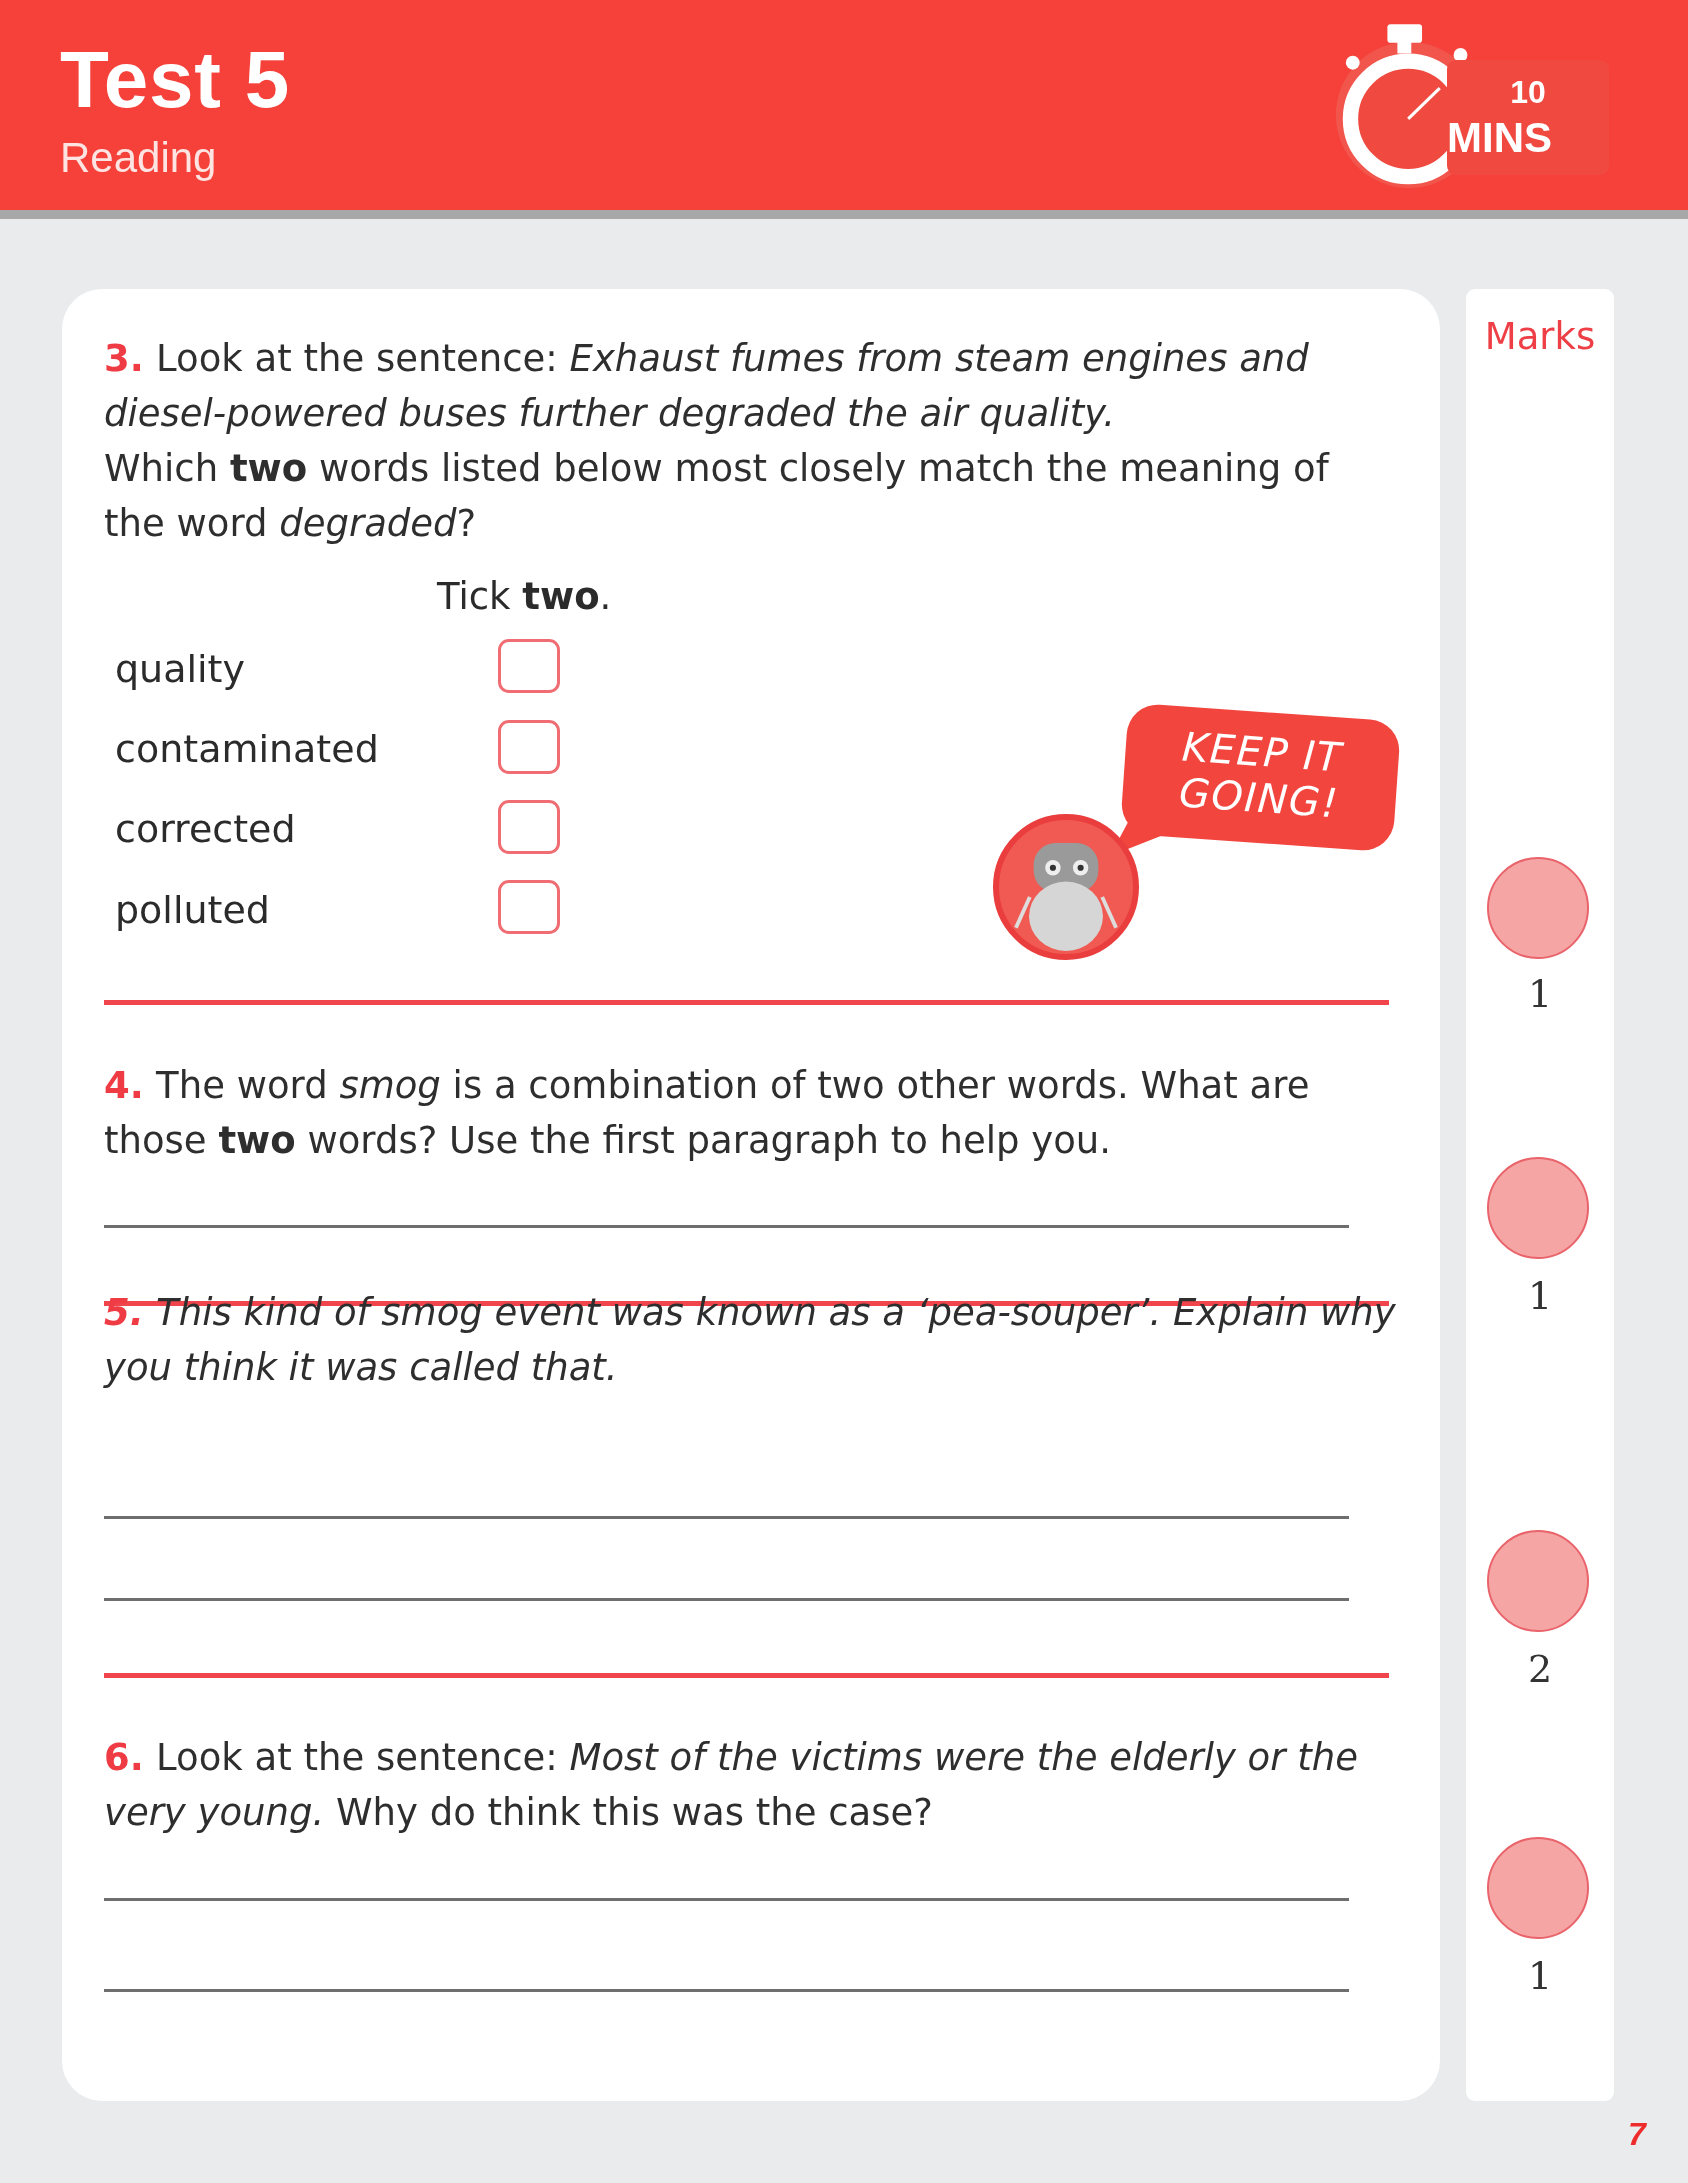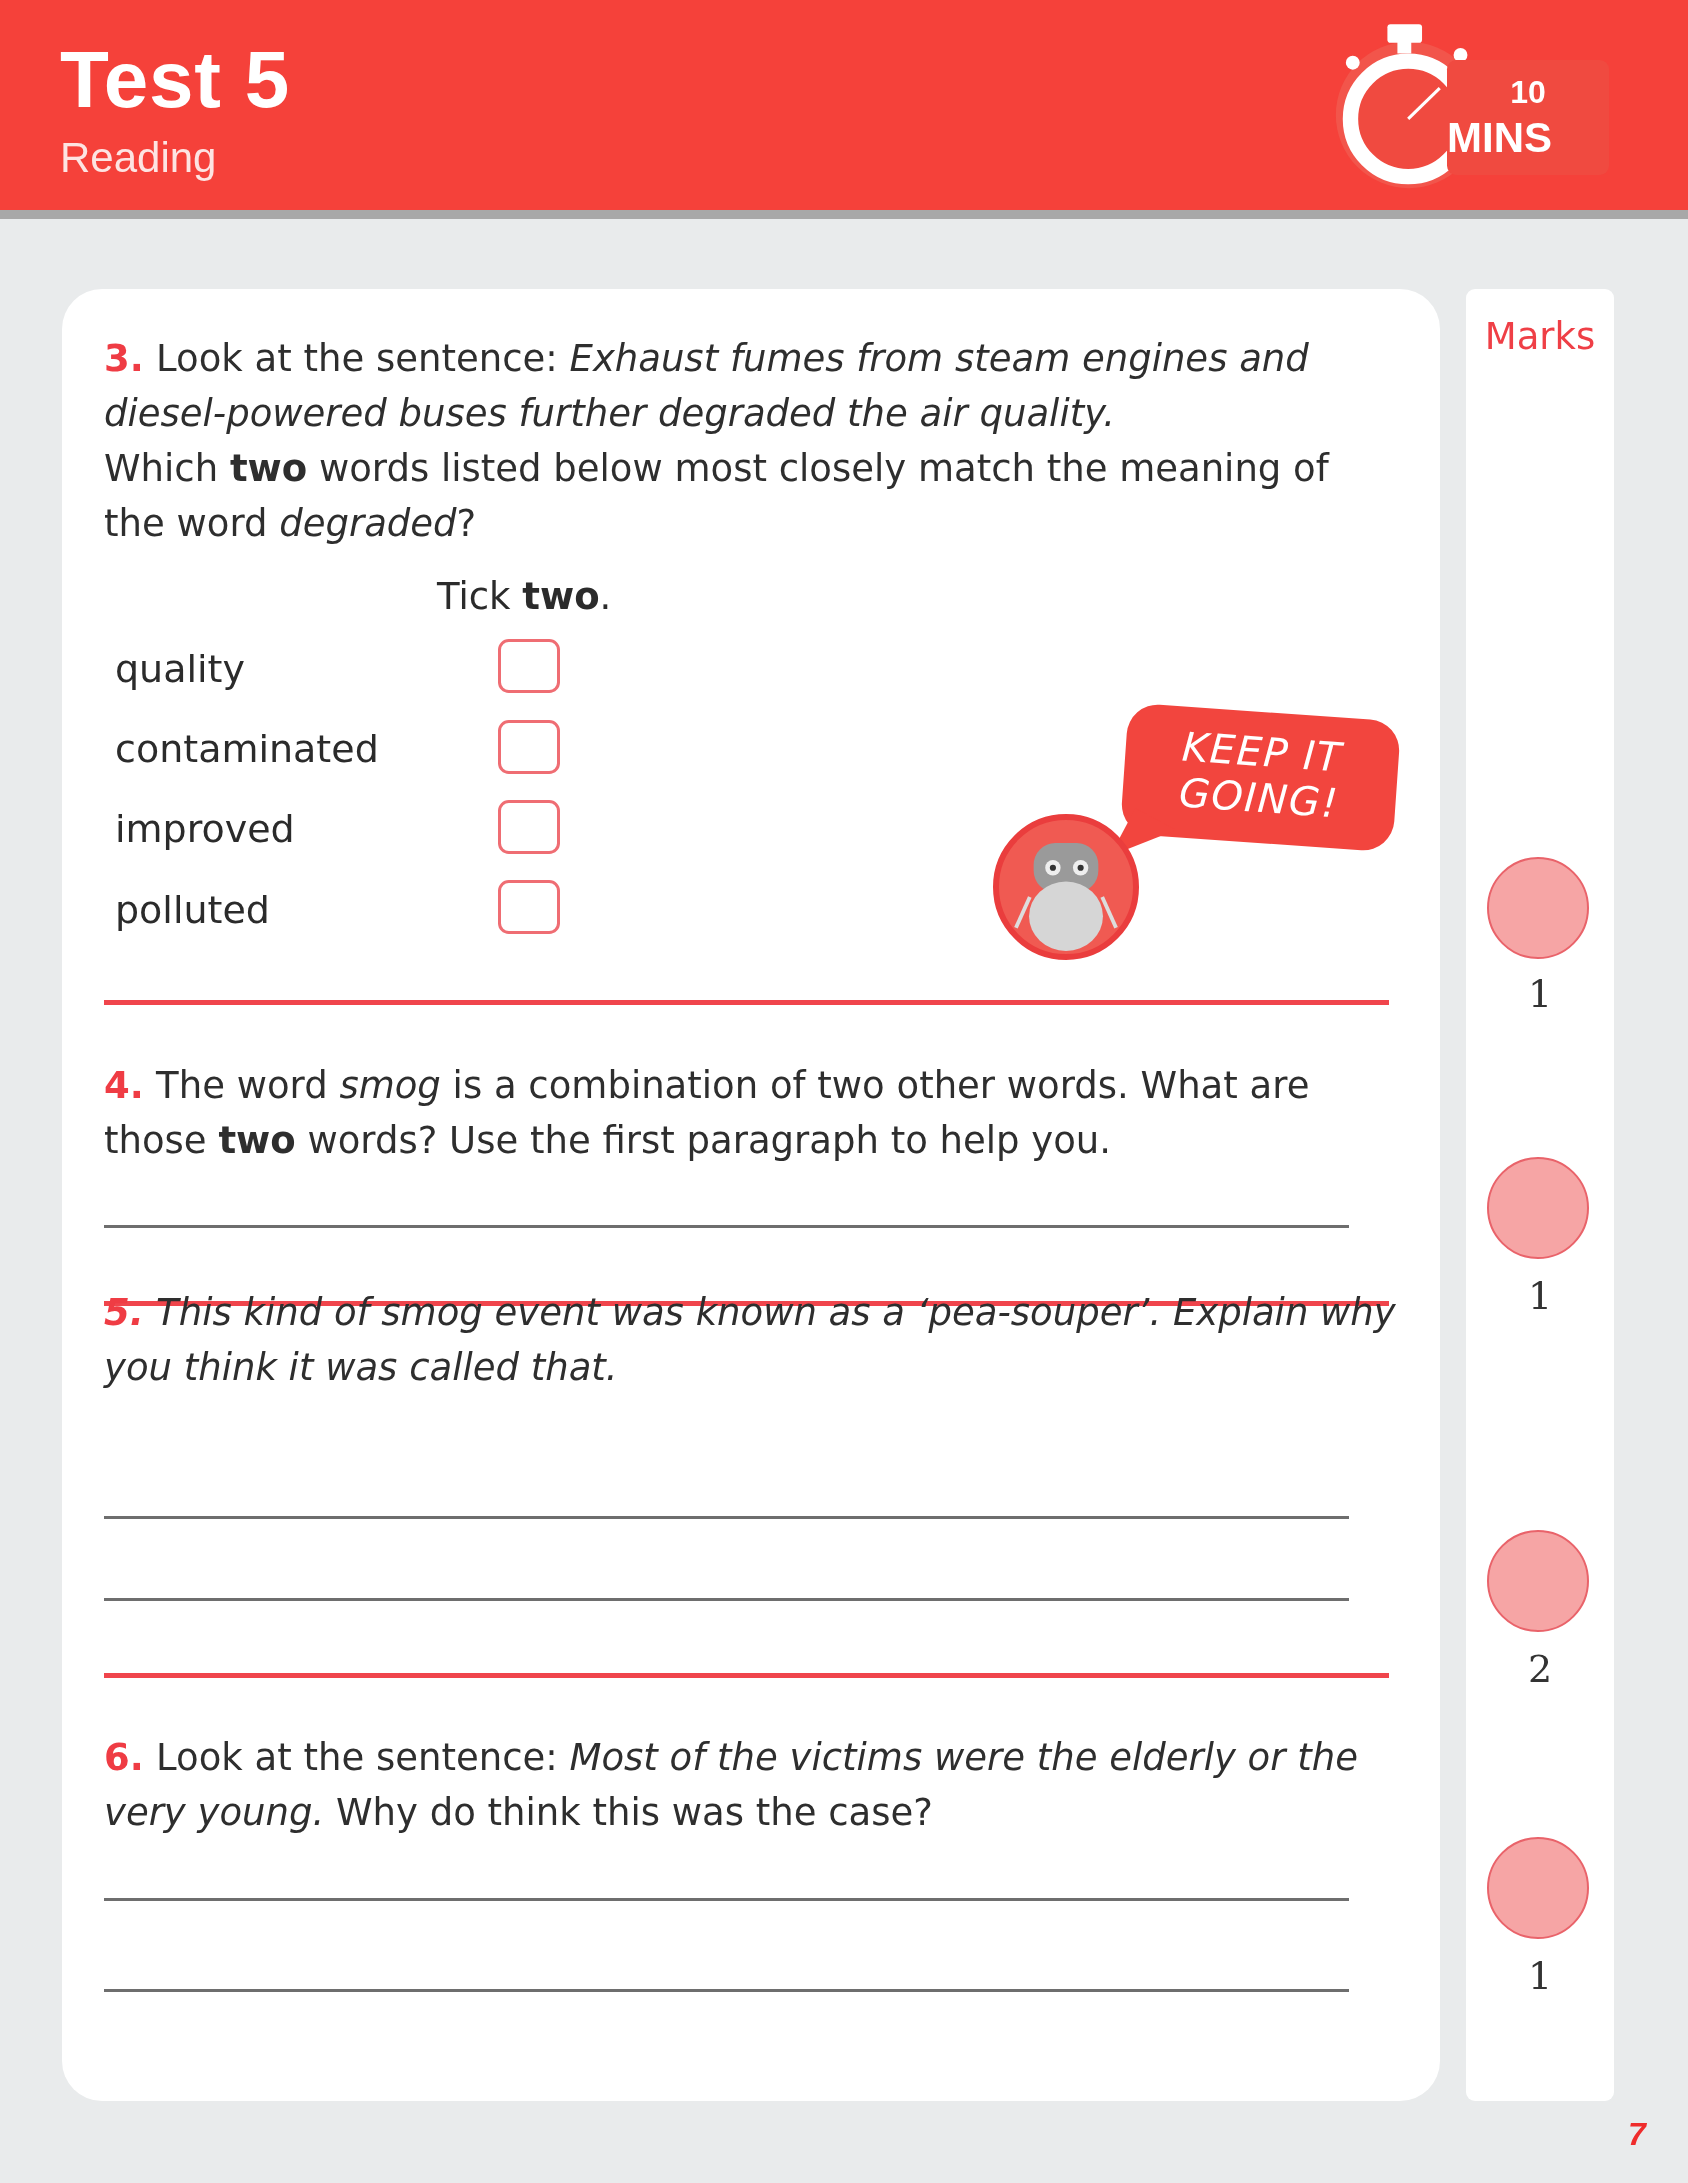--- a/index.html
+++ b/index.html
@@ -141,21 +141,21 @@
 <div class="tick-title">
   <span>Tick </span><b>two</b><span>.</span>
 </div>
 
 <div class="opt-label" style="top:646px;">quality</div>
 <div class="opt-box" style="top:639px;"></div>
 
 <div class="opt-label" style="top:726px;">contaminated</div>
 <div class="opt-box" style="top:720px;"></div>
 
-<div class="opt-label" style="top:806px;">improved</div>
+<div class="opt-label" style="top:806px;">corrected</div>
 <div class="opt-box" style="top:800px;"></div>
 
 <div class="opt-label" style="top:887px;">polluted</div>
 <div class="opt-box" style="top:880px;"></div>
 
 <div class="bubble">
   <div class="bubble-text">
     <span>KEEP IT</span><br>
     <span>GOING!</span>
   </div>

